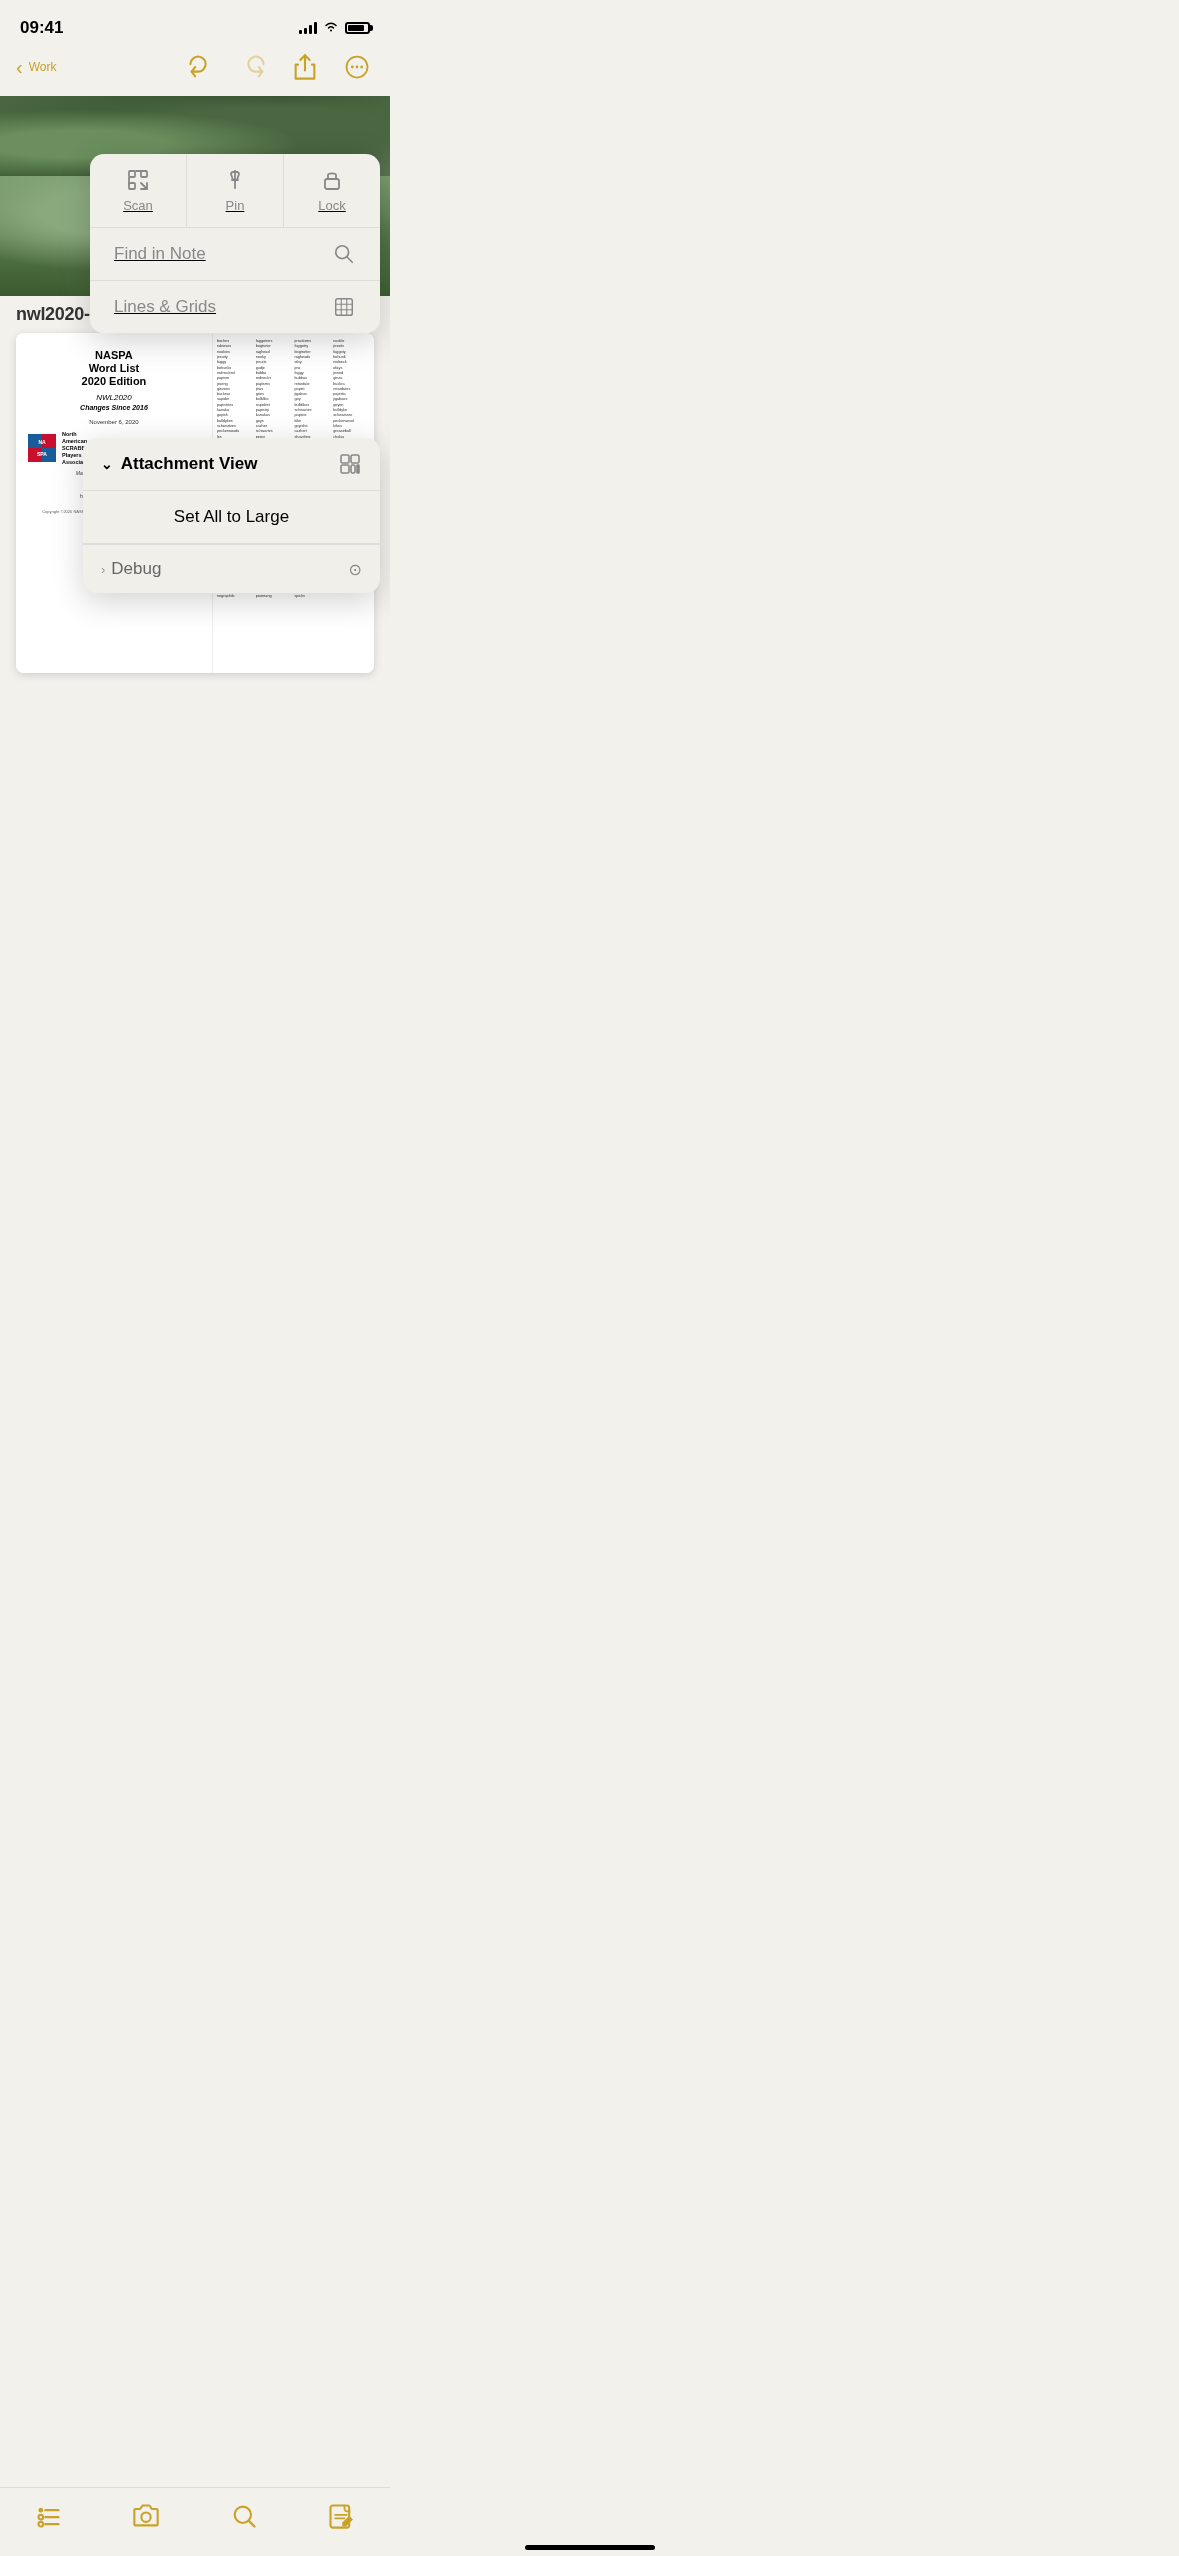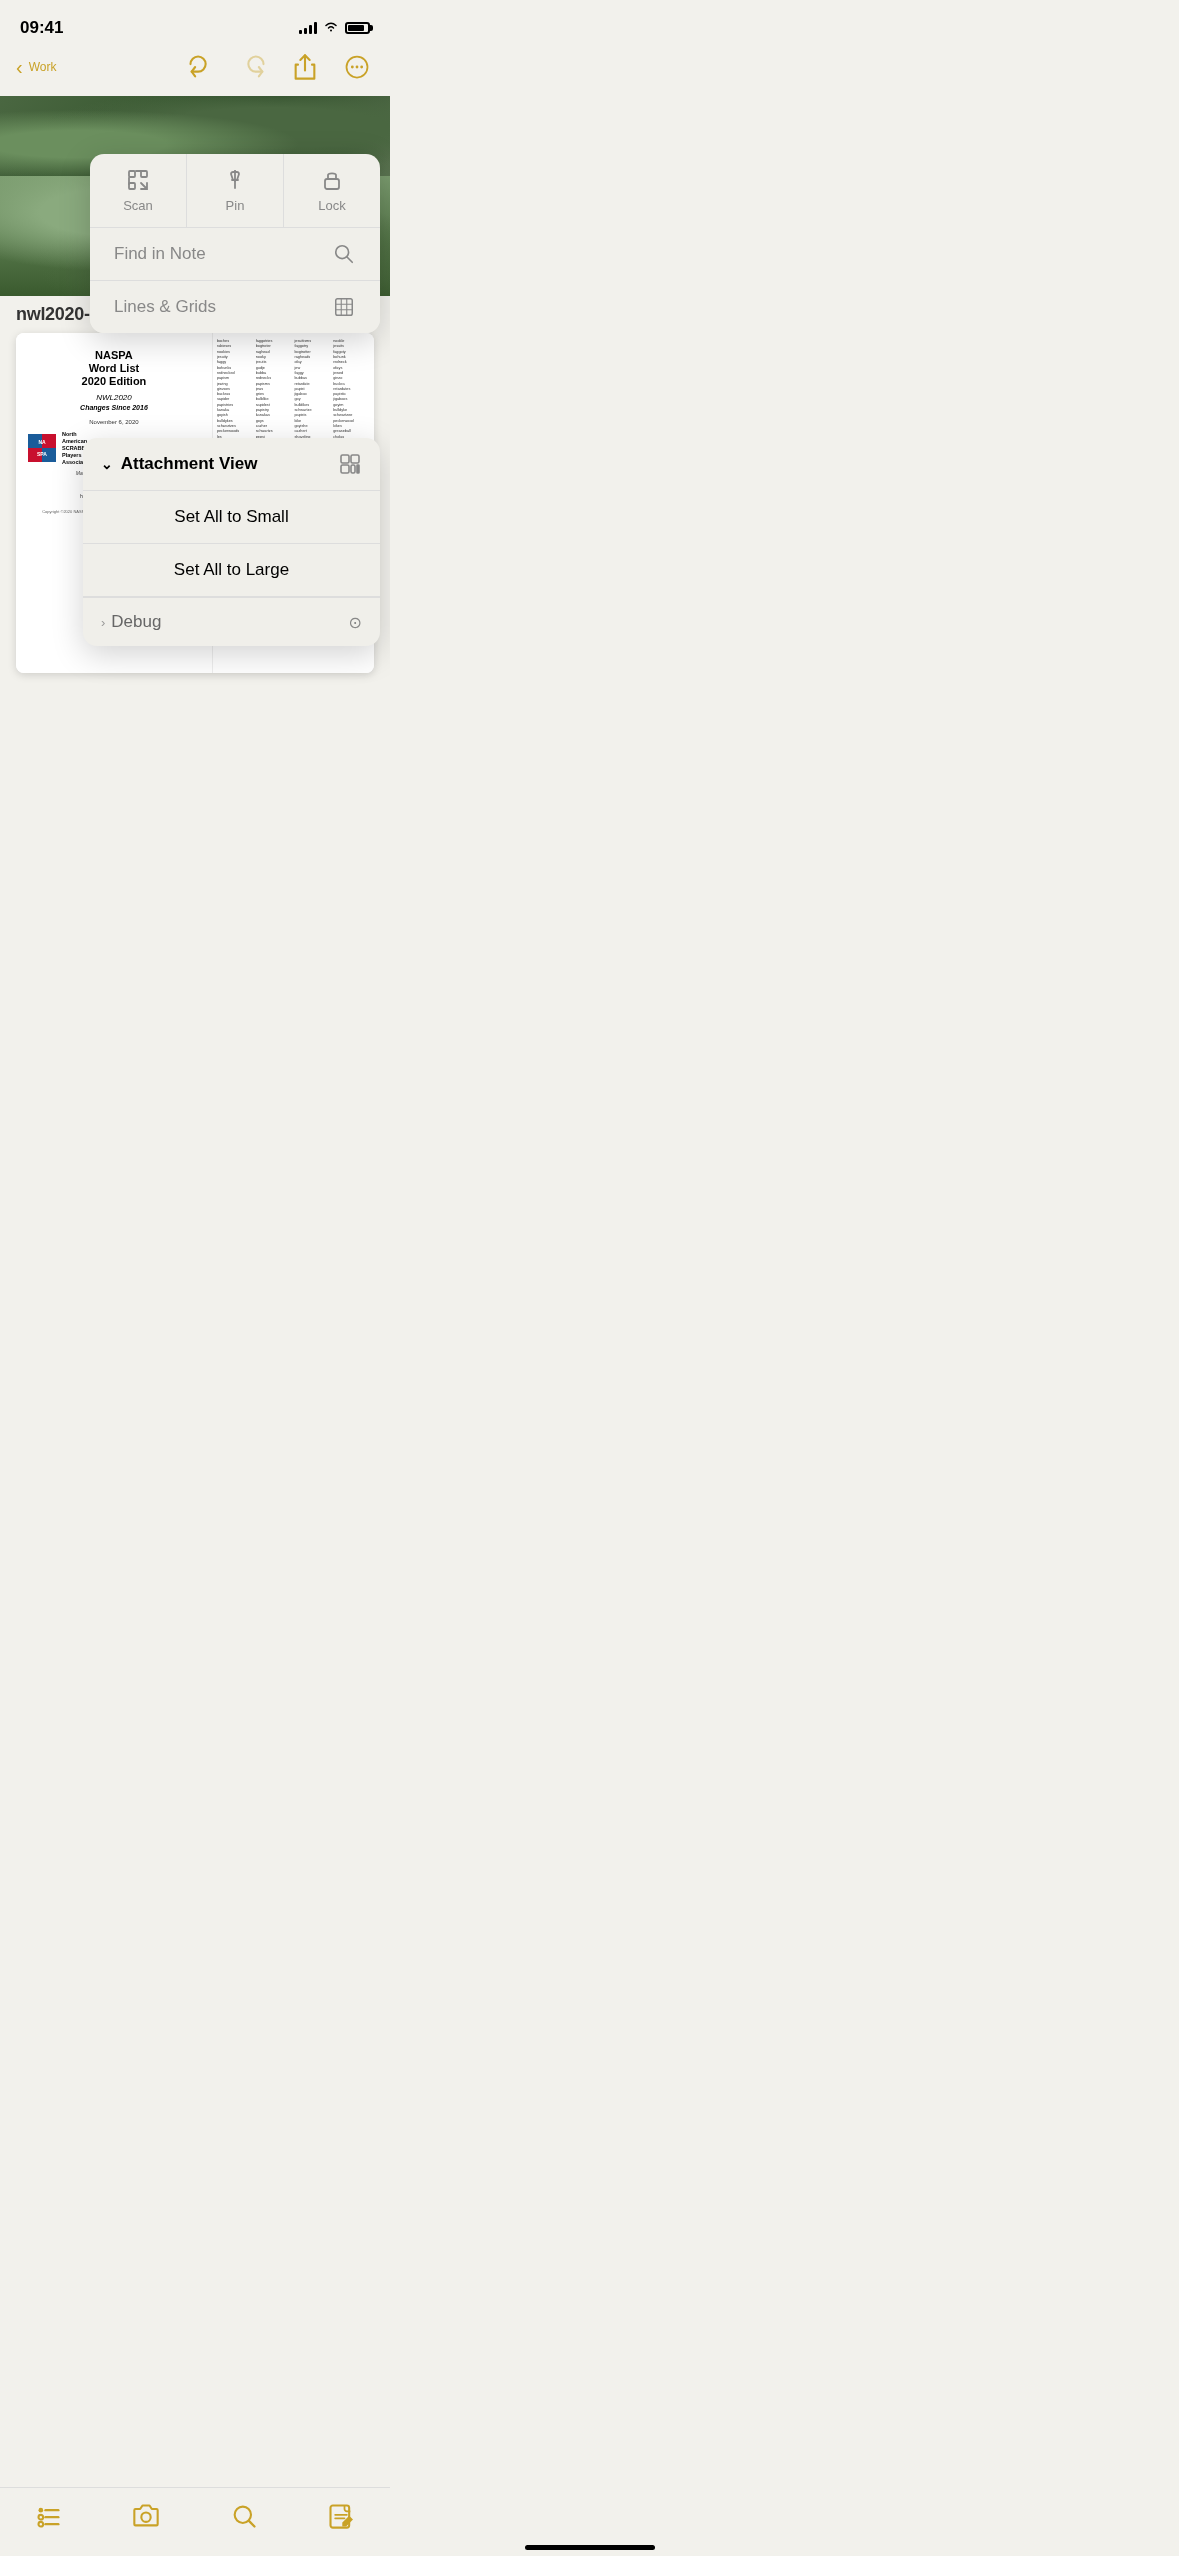--- a/index.html
+++ b/index.html
@@ -350,20 +350,21 @@
     .top-action-menu {
       position: absolute;
       top: 154px;
       left: 90px;
       right: 10px;
       background: #f0efea;
       border-radius: 14px;
       box-shadow: 0 8px 32px rgba(0,0,0,0.18);
       z-index: 20;
       overflow: hidden;
+      text-decoration: underline;
     }
     .action-row {
       display: flex;
       border-bottom: 1px solid #ddd;
     }
     .action-item {
       flex: 1;
       display: flex;
       flex-direction: column;
       align-items: center;
@@ -846,23 +847,20 @@
           <svg viewBox="0 0 24 24">
             <rect x="3" y="3" width="8" height="8" rx="1.5" stroke="#888" stroke-width="1.6" fill="none"></rect>
             <rect x="13" y="3" width="8" height="8" rx="1.5" stroke="#888" stroke-width="1.6" fill="none"></rect>
             <rect x="3" y="13" width="8" height="8" rx="1.5" stroke="#888" stroke-width="1.6" fill="none"></rect>
             <rect x="13" y="13" width="4" height="8" rx="1.5" stroke="#888" stroke-width="1.6" fill="none"></rect>
             <rect x="19" y="13" width="2" height="8" rx="0.5" fill="#888"></rect>
           </svg>
         </div>
       </div>
 
-      <div class="sub-item">
-        <span class="sub-item-label">Set All to Small</span>
-      </div>
 
       <div class="sub-item">
         <span class="sub-item-label">Set All to Large</span>
       </div>
 
       <div style="display:flex;align-items:center;justify-content:center;padding:14px 18px;border-top:1px solid #ddd;cursor:pointer;">
         <span style="font-size:17px;color:#666;display:flex;align-items:center;gap:6px;">
           <span style="font-size:13px;color:#999;">›</span>
           <span>Debug</span>
         </span>

